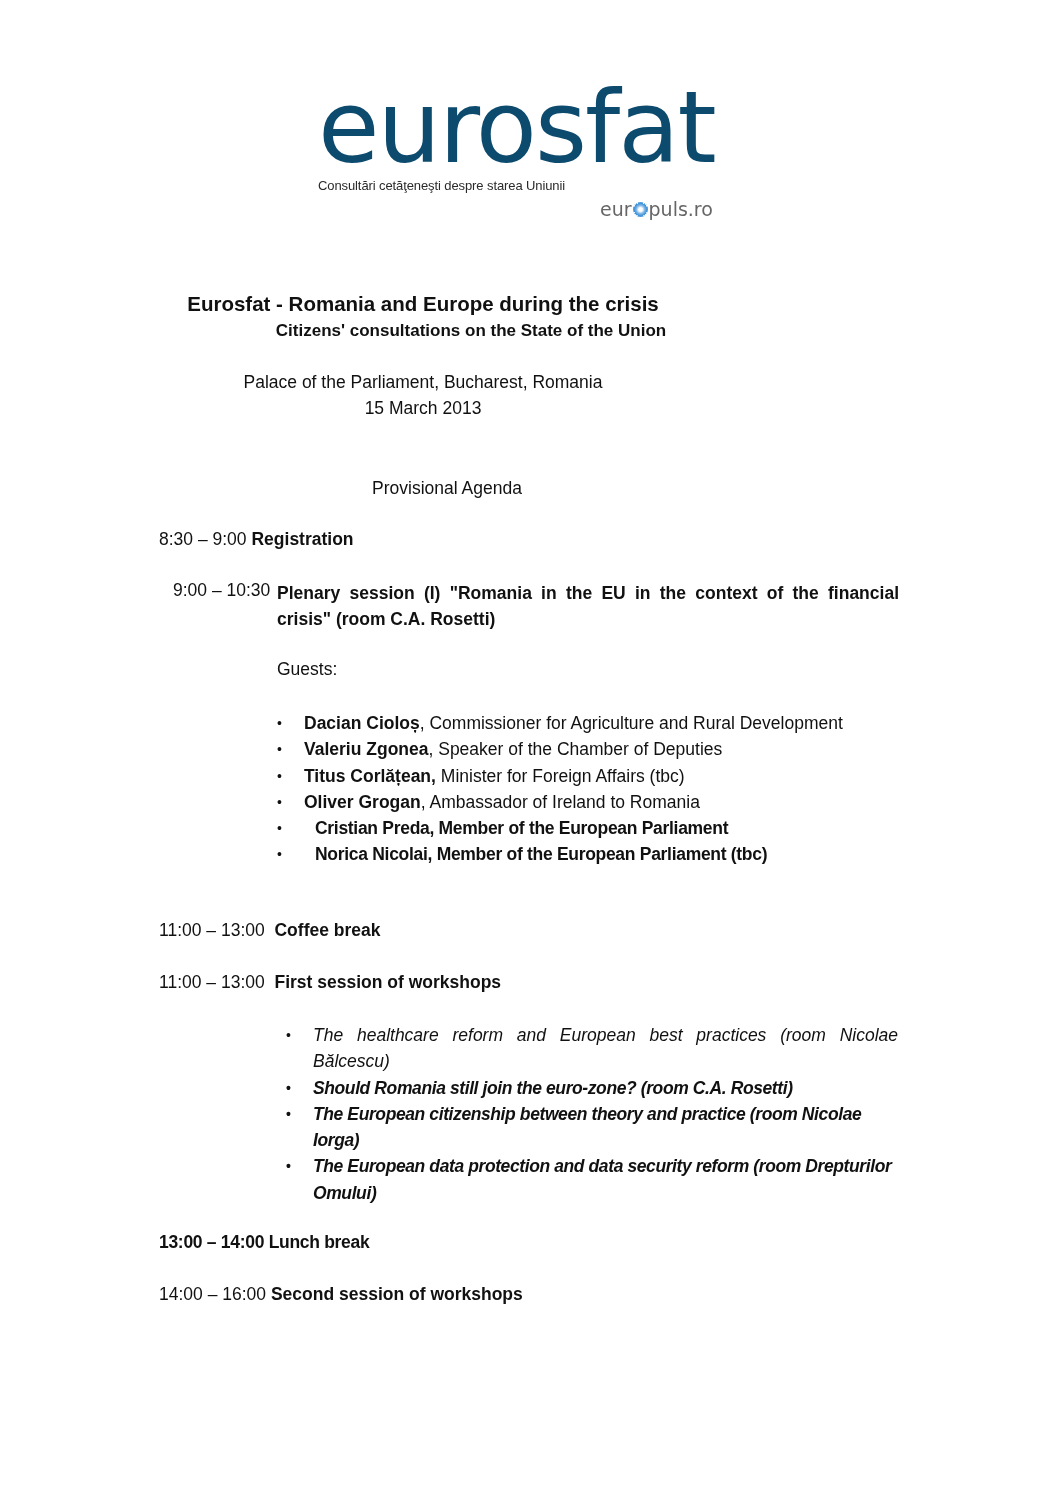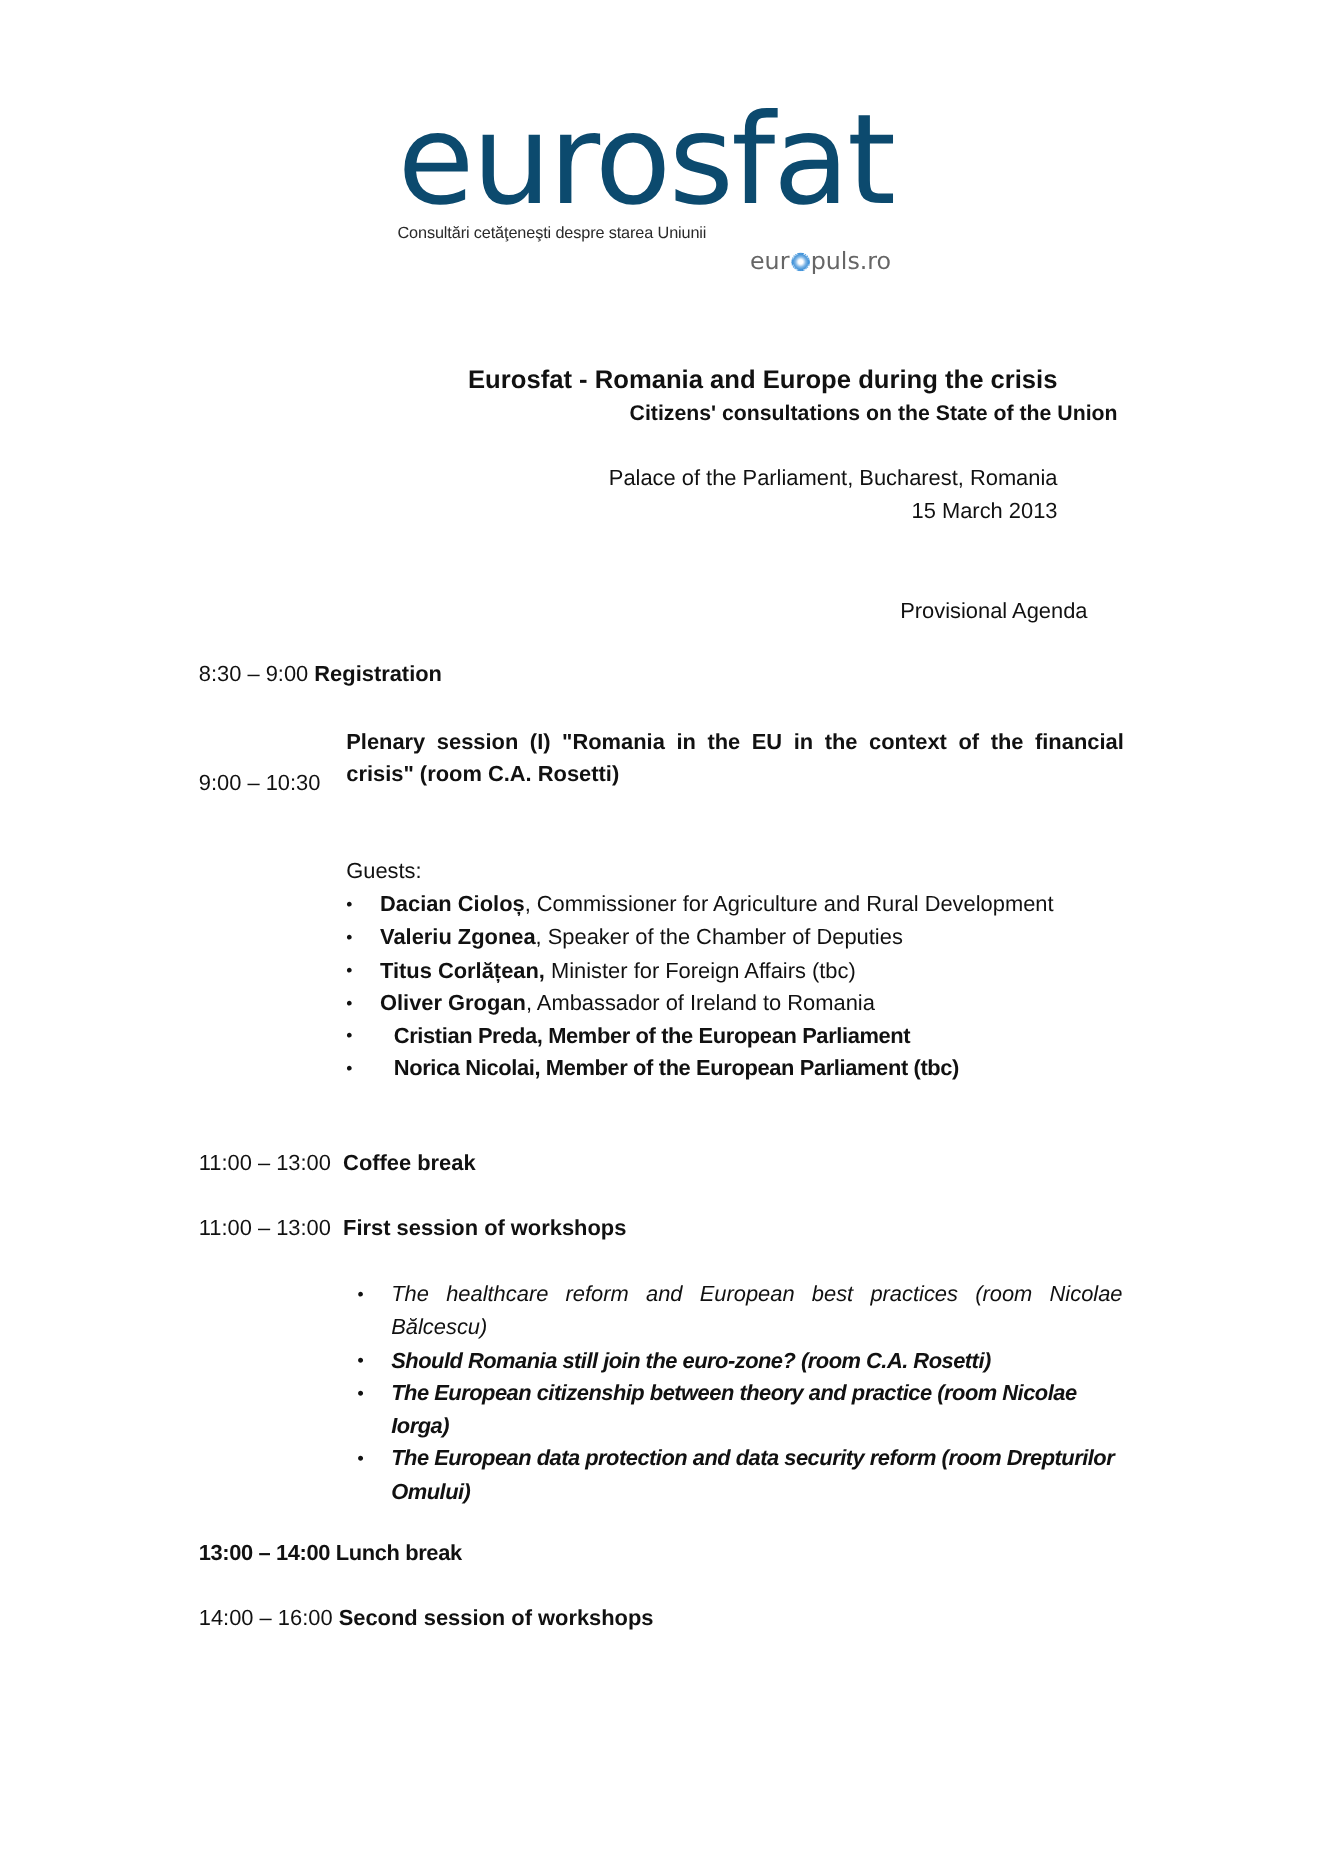--- a/index.html
+++ b/index.html
@@ -23,36 +23,36 @@
       font-size: 19px; line-height: 22px; color: #666666;
       display: flex; align-items: center;
     }
     .europuls-o {
       display: inline-block; width: 15px; height: 15px; border-radius: 50%;
       background: radial-gradient(circle, #ffffff 20%, #7fb6e6 45%, #3d8fd6 70%, #ffffff 72%);
       border: 1px dotted #4a9be0; margin: 0 1px; box-sizing: border-box;
     }
     
     .doc { font-family: "Liberation Sans", sans-serif; font-size: 17.5px; color: #111; }
-    .center { left: 0; width: 846px; text-align: right; }
+    .center { left: 0; width: 846px; text-align: center; }
     .title { top: 292px; font-size: 20.5px; font-weight: bold; }
     .subtitle { top: 321px; font-size: 17px; font-weight: bold; padding-left: 48px; }
     .venue { top: 372px; }
     .date { top: 398px; }
     .agenda-head { top: 478px; font-weight: normal; margin-left: 24px; }
     .row { left: 159px; }
     .time { font-weight: normal; }
     .strong { font-weight: bold; }
     .plenary { left: 159px; top: 580px; width: 740px; }
-    .plenary .time { position: absolute; left: 0; top: 0; margin-top: 36px; }
+    .plenary .time { position: absolute; left: 14px; top: 0; }
     .plenary .text {
       position: absolute; left: 118px; top: 0; width: 622px; font-weight: bold;
       text-align: justify; text-align-last: left; line-height: 26px;
     }
-    .guests-label { left: 277px; top: 686px; }
+    .guests-label { left: 277px; top: 659px; }
     ul.list { list-style: none; margin: 0; padding: 0; }
     ul.list li { position: relative; line-height: 26.3px; }
     ul.list li .bullet { position: absolute; left: -27px; top: 0; font-size: 14px; }
     .guests { left: 304px; top: 710px; width: 610px; }
     .guests li.heavy { padding-left: 11px; }
     .guests li.heavy .bullet { left: -27px; }
     .heavy-text { font-weight: bold; letter-spacing: -0.3px; }
     .workshops { left: 313px; top: 1022px; width: 585px; }
     .workshops li { font-style: italic; text-align: justify; text-align-last: left; }
     .workshops li.heavy { font-weight: bold; letter-spacing: -0.4px; text-align: left; }

